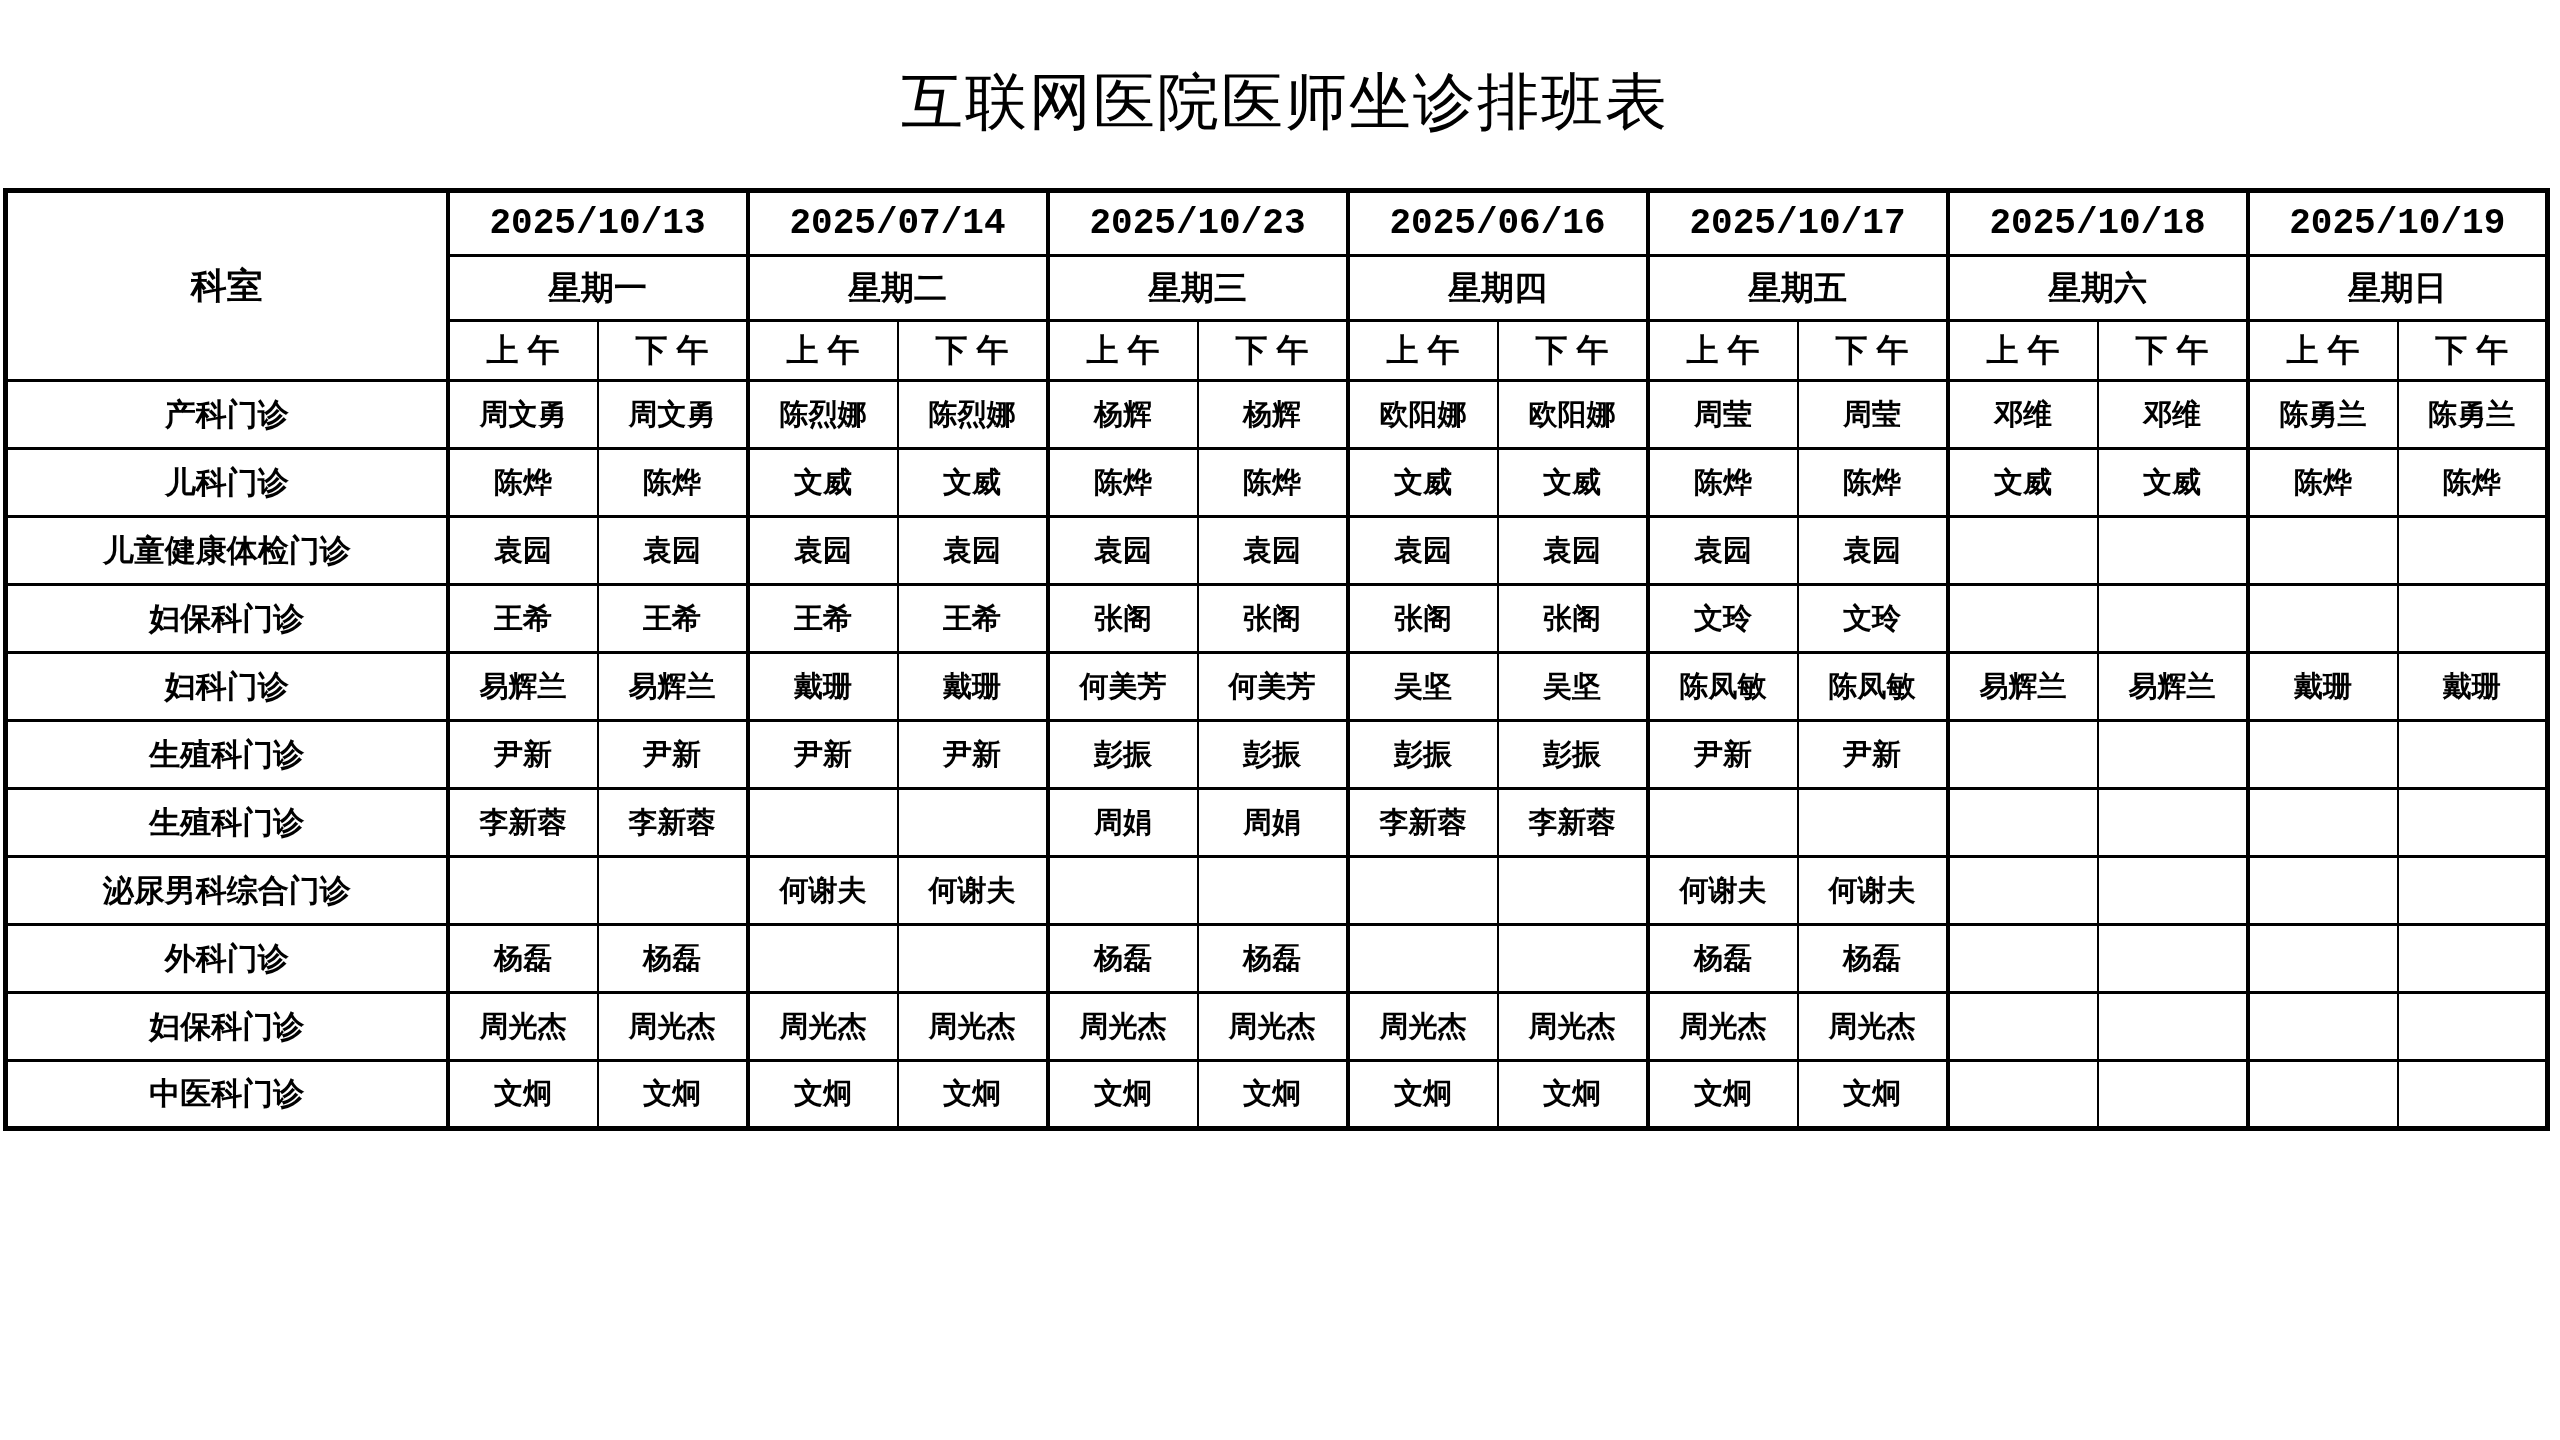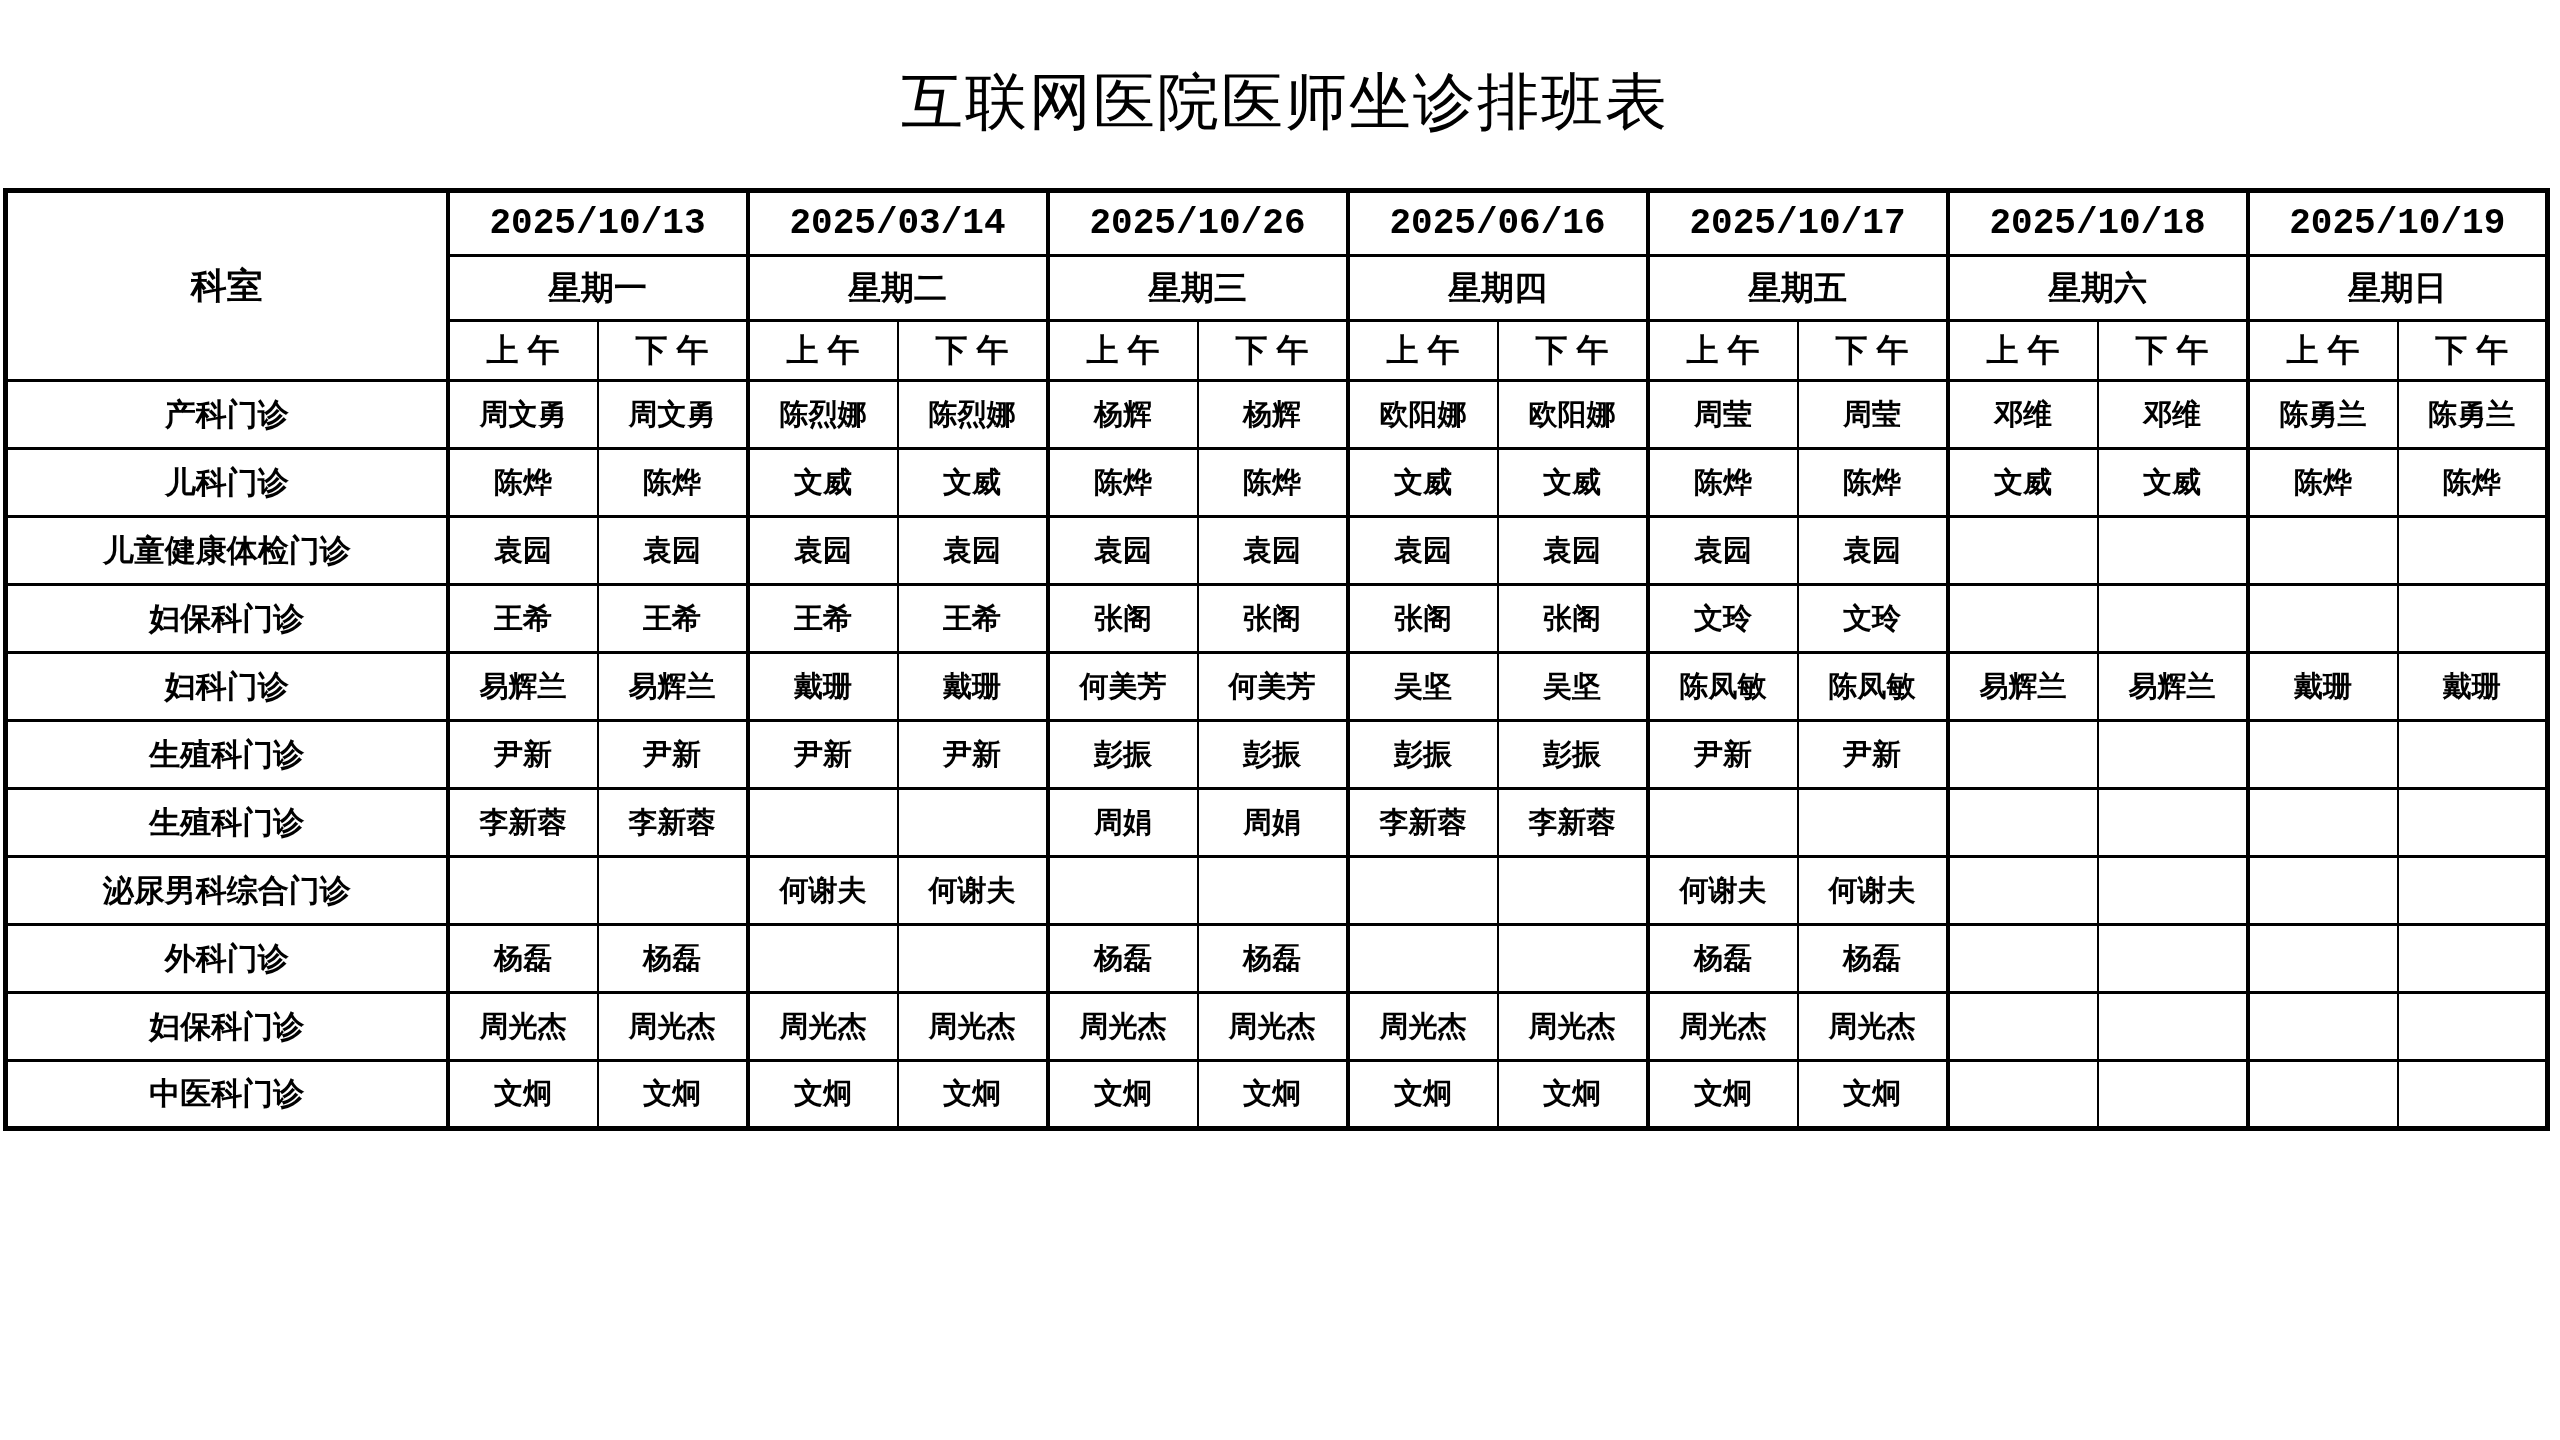--- a/index.html
+++ b/index.html
@@ -83,22 +83,22 @@
         <col style="width:150px">
         <col style="width:150px">
         <col style="width:150px">
         <col style="width:150px">
         <col style="width:150px">
       </colgroup>
     <thead>
         <tr class="r-date">
           <th class="corner-cell" rowspan="3">科室</th>
           <th class="date-cell day-b" colspan="2">2025/10/13</th>
-          <th class="date-cell day-b" colspan="2">2025/03/14</th>
-          <th class="date-cell day-b" colspan="2">2025/10/26</th>
+          <th class="date-cell day-b" colspan="2">2025/07/14</th>
+          <th class="date-cell day-b" colspan="2">2025/10/23</th>
           <th class="date-cell day-b" colspan="2">2025/06/16</th>
           <th class="date-cell day-b" colspan="2">2025/10/17</th>
           <th class="date-cell day-b" colspan="2">2025/10/18</th>
           <th class="date-cell day-b" colspan="2">2025/10/19</th>
         </tr>
         <tr class="r-week">
           <th class="week-cell day-b" colspan="2">星期一</th>
           <th class="week-cell day-b" colspan="2">星期二</th>
           <th class="week-cell day-b" colspan="2">星期三</th>
           <th class="week-cell day-b" colspan="2">星期四</th>

